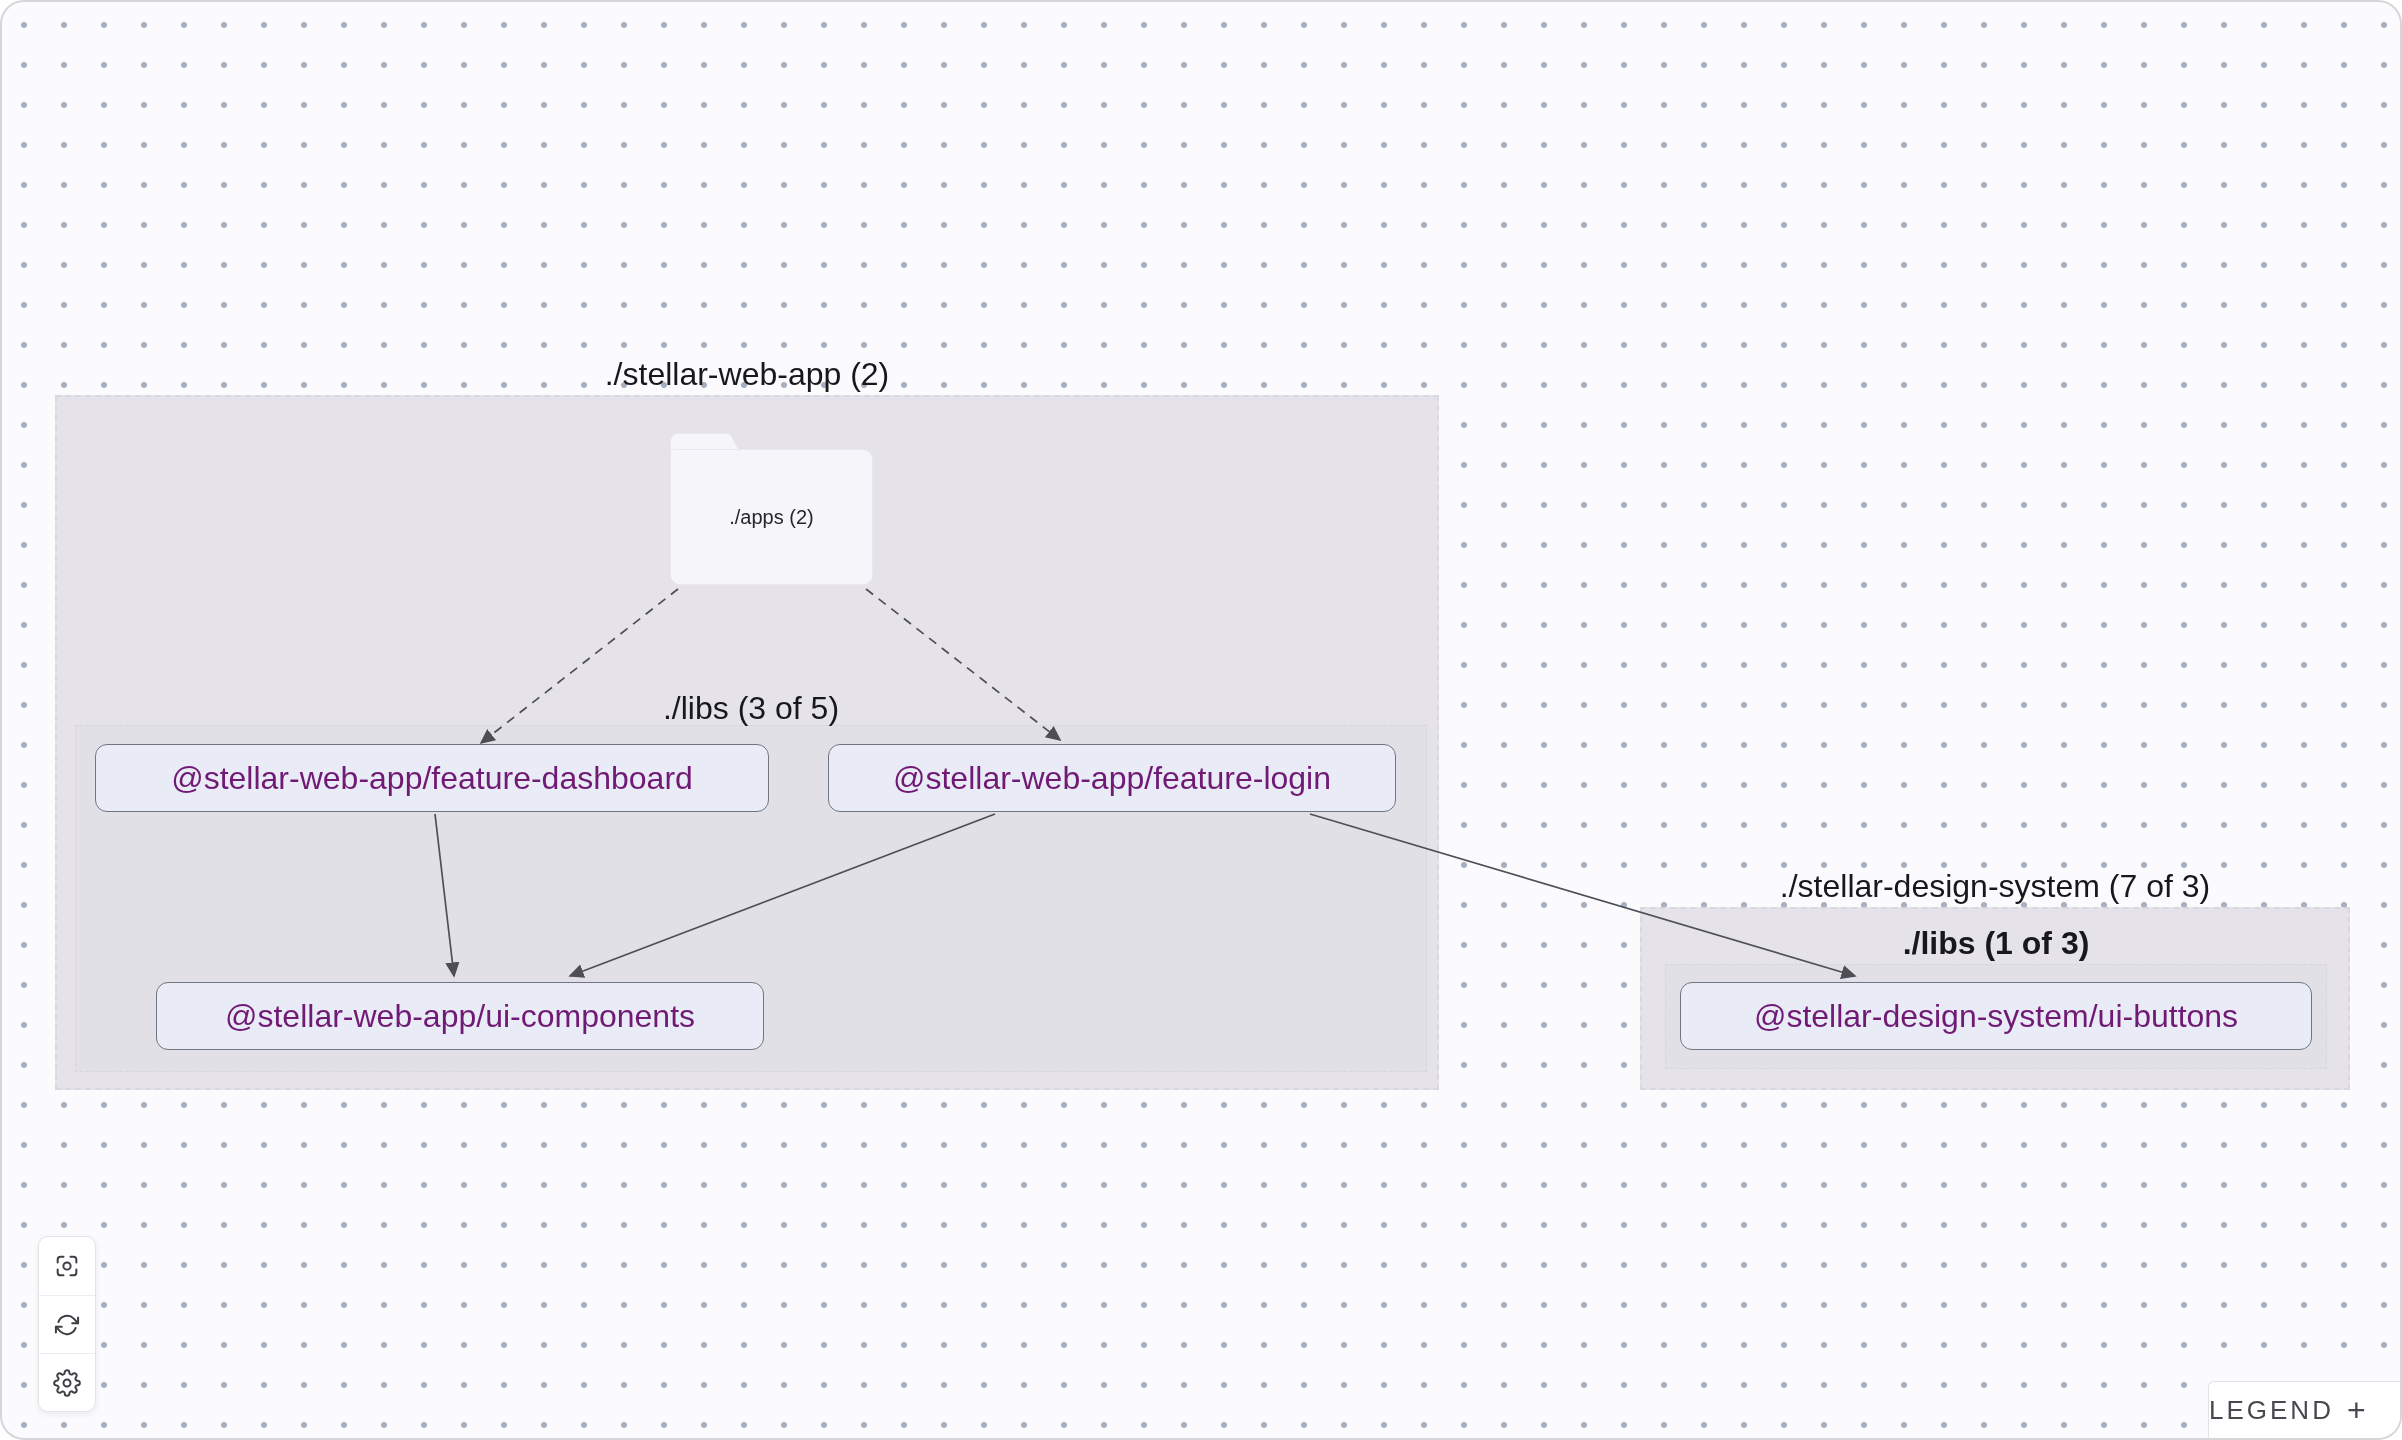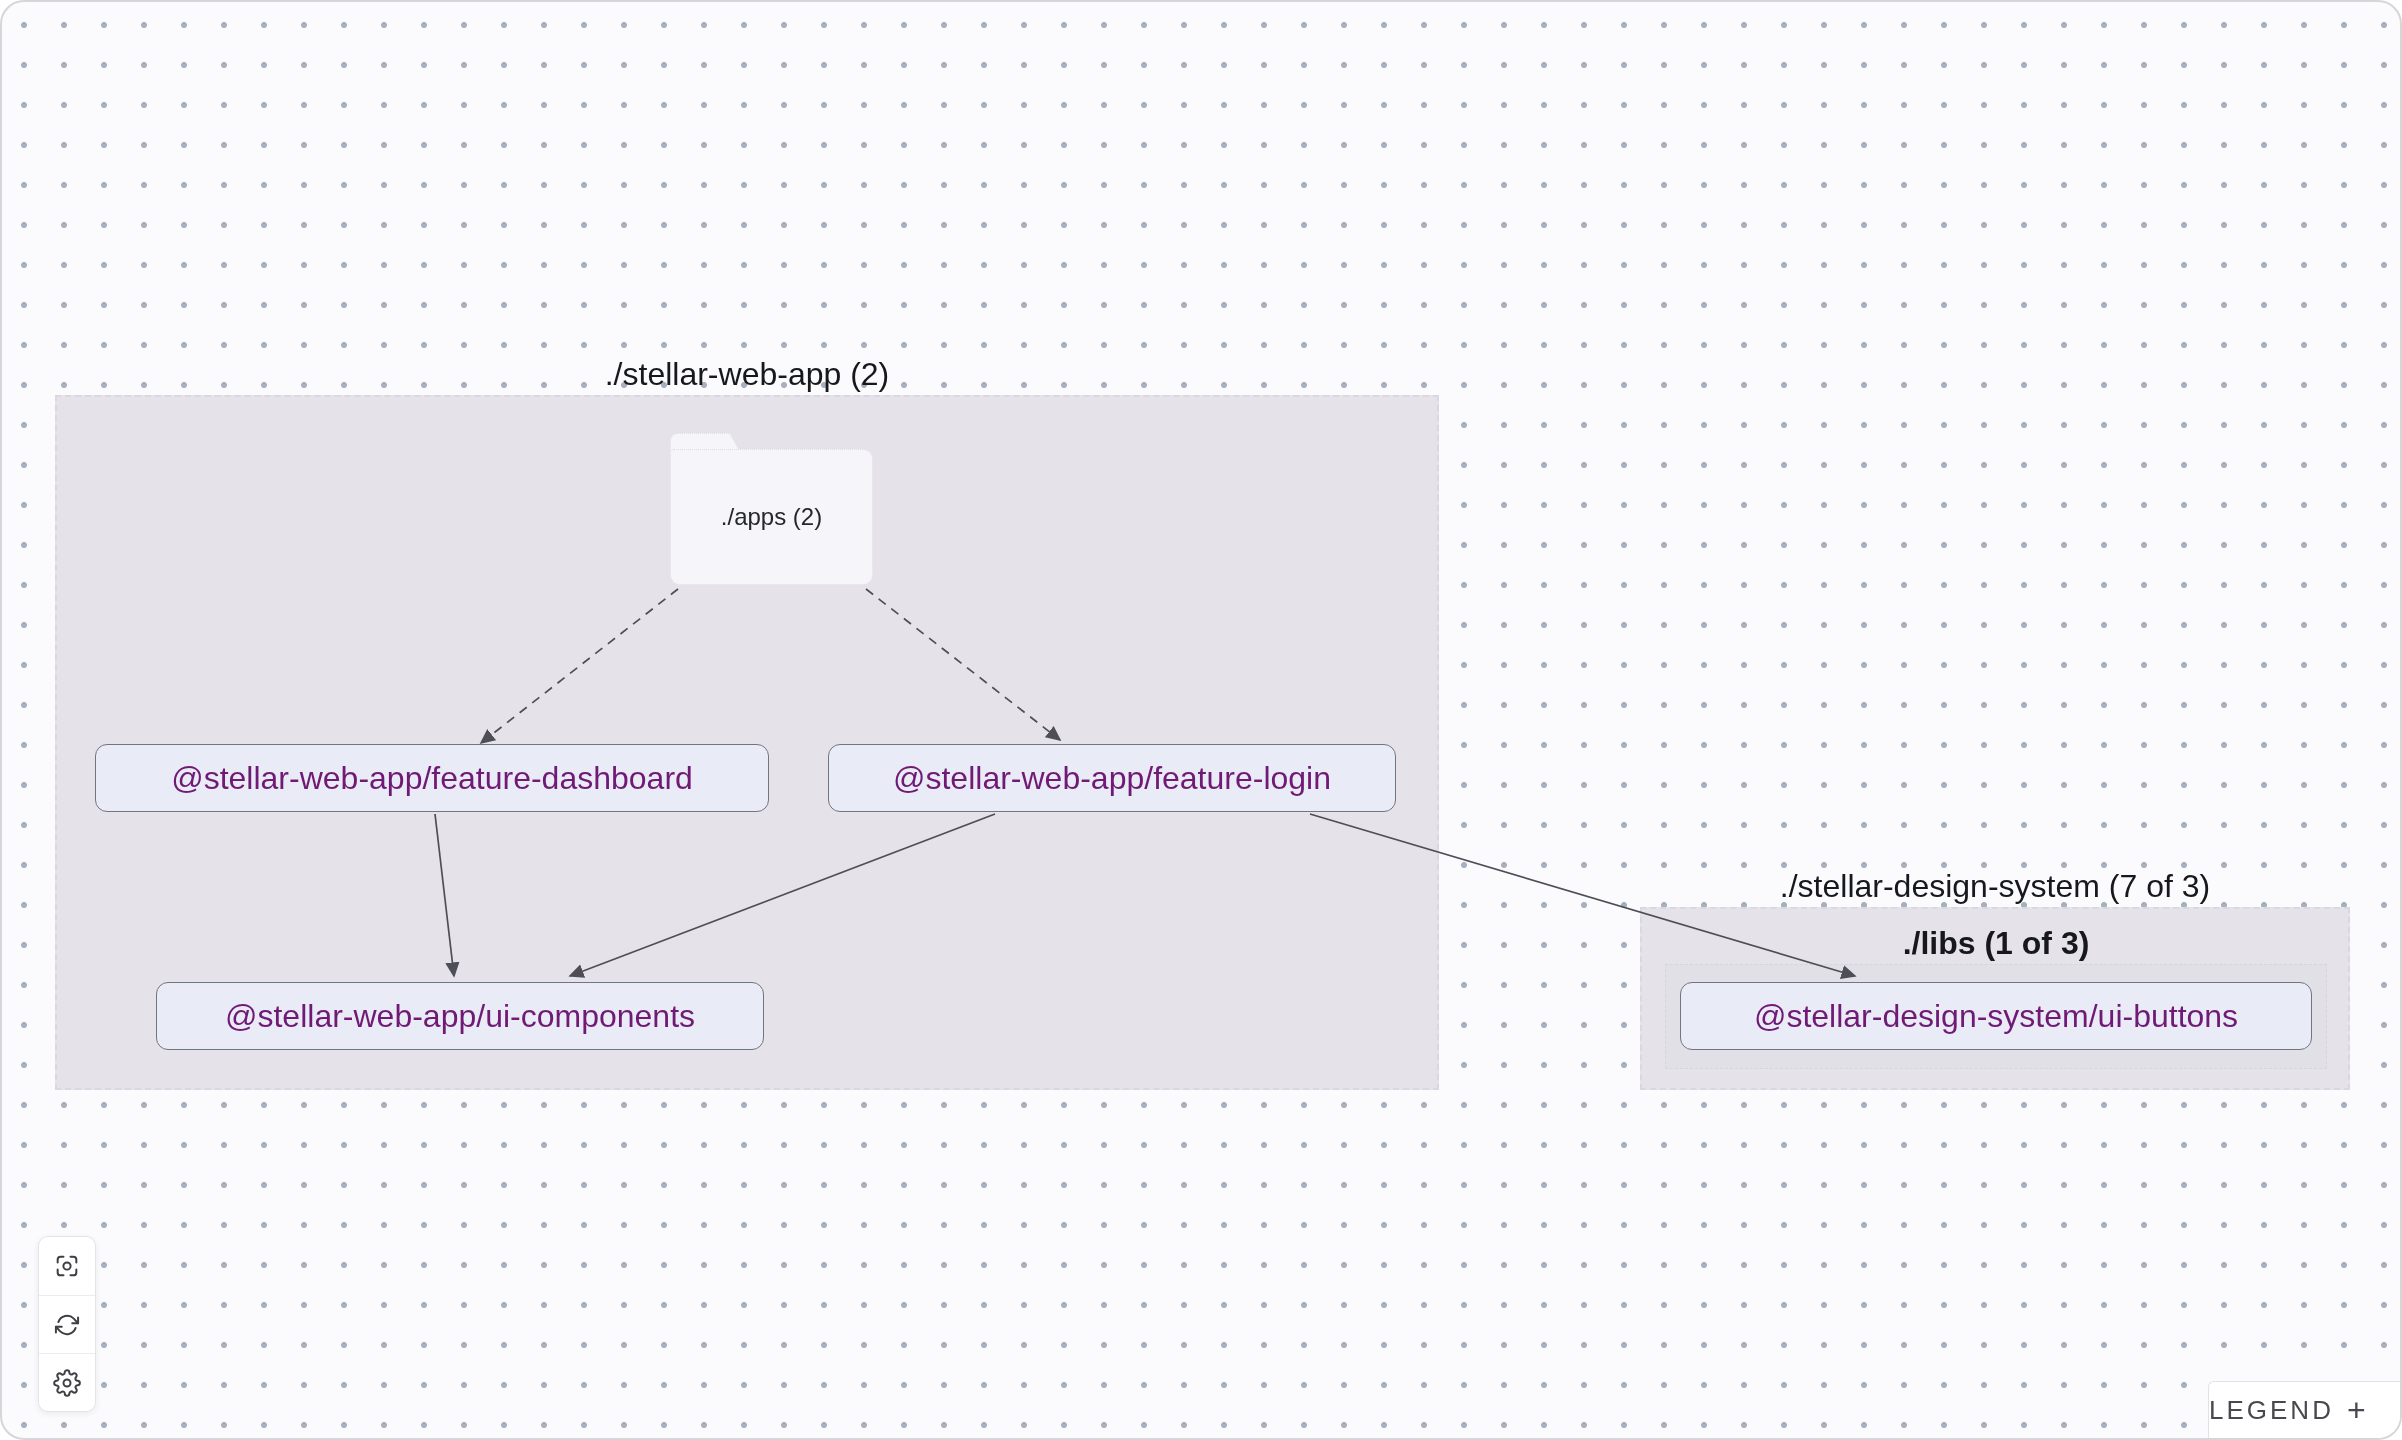--- a/index.html
+++ b/index.html
@@ -28,21 +28,21 @@
   #libs-design-system .inner-label{top:-40px;font-weight:bold;}
 
   
   .folder{position:absolute;left:613px;top:36px;width:203px;height:152px;}
   .folder-tab{position:absolute;left:0;top:0;width:78px;height:34px;background:#f6f5f9;
     border:1.5px dotted #dcdae2;border-bottom:none;border-radius:8px 6px 0 0;box-sizing:border-box;
     clip-path:polygon(0 0,76% 0,100% 100%,0 100%);}
   .folder-body{position:absolute;left:0;top:16px;width:203px;height:136px;background:#f6f5f9;
     border:1.5px dotted #dcdae2;border-radius:4px 10px 10px 10px;box-sizing:border-box;
     display:flex;align-items:center;justify-content:center;}
-  .folder-label{font-size:24px;color:#26272c;white-space:nowrap;}
+  .folder-label{font-size:20px;color:#26272c;white-space:nowrap;}
 
   
   .node{position:absolute;height:68px;background:#e9ecf6;border:1.5px solid #70757f;
     border-radius:12px;box-sizing:border-box;display:flex;align-items:center;
     justify-content:center;font-size:32px;color:#701a75;white-space:nowrap;z-index:3;
     cursor:pointer;}
   #node-feature-dashboard{left:93px;top:742px;width:674px;}
   #node-feature-login{left:826px;top:742px;width:568px;}
   #node-ui-components{left:154px;top:980px;width:608px;}
   #node-ui-buttons{left:1678px;top:980px;width:632px;}
@@ -81,20 +81,23 @@
     <div class="group-outer" id="group-web-app">
       <div class="group-label">./stellar-web-app (2)</div>
 
       <div class="folder">
         <div class="folder-tab"></div>
         <div class="folder-body">
           <span class="folder-label">./apps (2)</span>
         </div>
       </div>
 
+      <div class="group-inner" id="libs-web-app">
+        <div class="inner-label">./libs (3 of 5)</div>
+      </div>
     </div>
 
     <div class="group-outer" id="group-design-system">
       <div class="group-label">./stellar-design-system (7 of 3)</div>
       <div class="group-inner" id="libs-design-system">
         <div class="inner-label">./libs (1 of 3)</div>
       </div>
     </div>
 
     <svg id="edges" width="2402" height="1440" viewBox="0 0 2402 1440">

